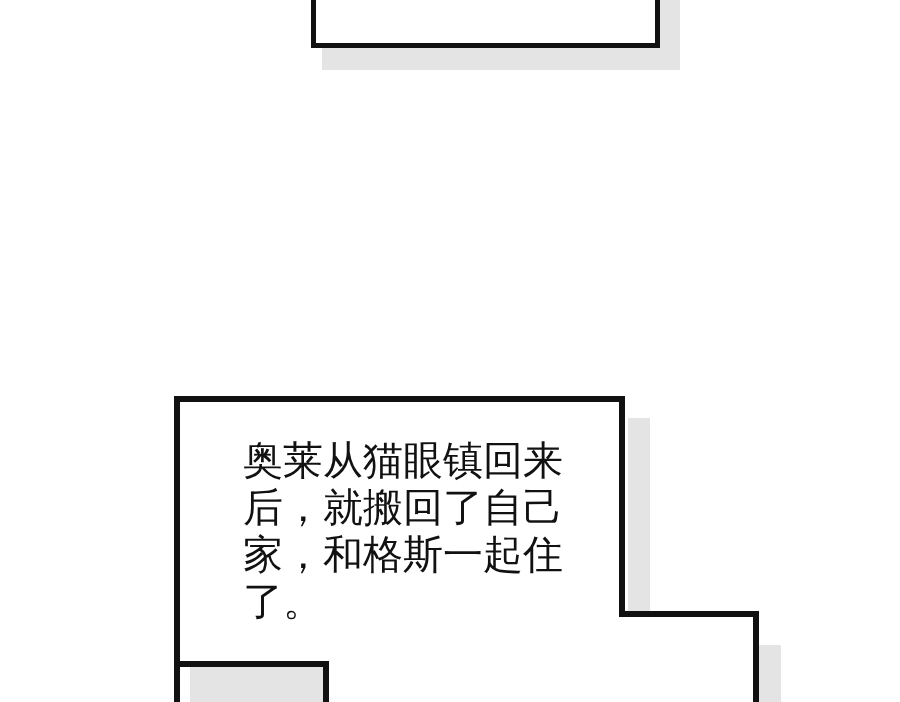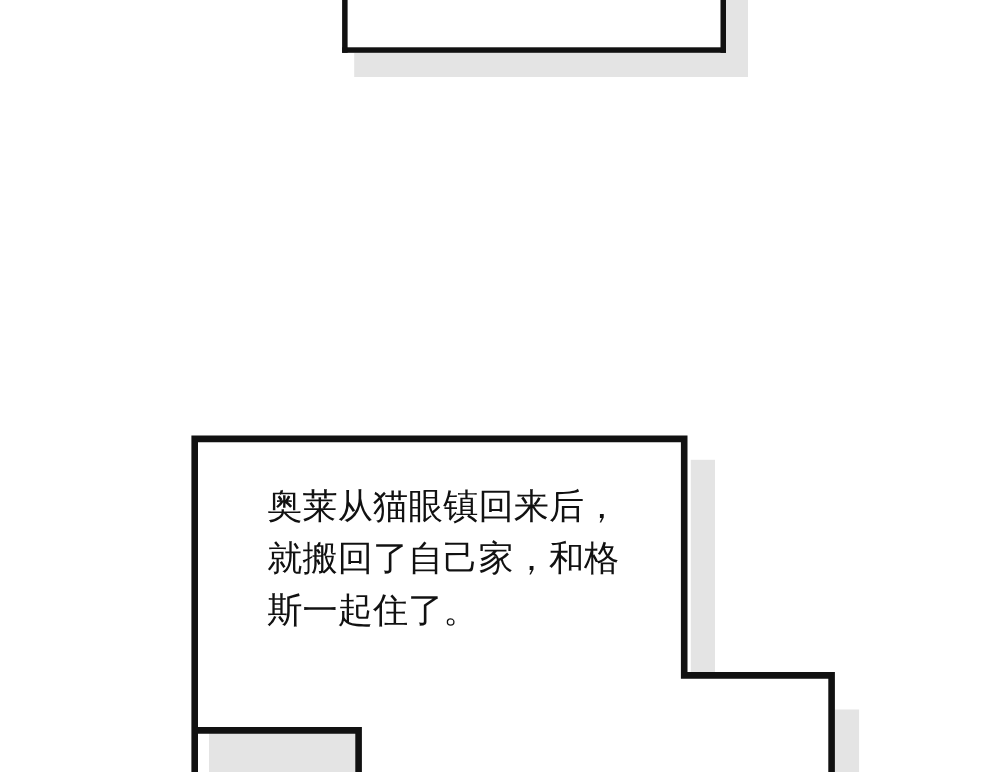--- a/index.html
+++ b/index.html
@@ -55,21 +55,21 @@
   .panel-two-svg {
     position: absolute;
     left: 0;
     top: 0;
   }
   .panel-two-text {
     position: absolute;
     left: 243px;
     top: 437px;
     width: 330px;
-    font-size: 32px;
+    font-size: 40px;
     line-height: 47px;
     color: #111111;
     letter-spacing: 0px;
     text-align: left;
   }
 </style>
 </head>
 <body>
 
 <div class="comic-page">

